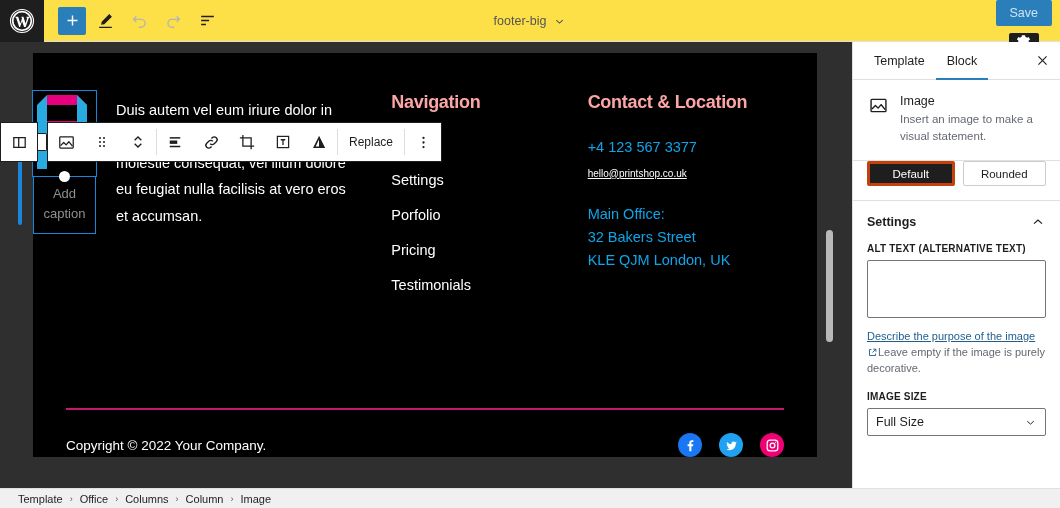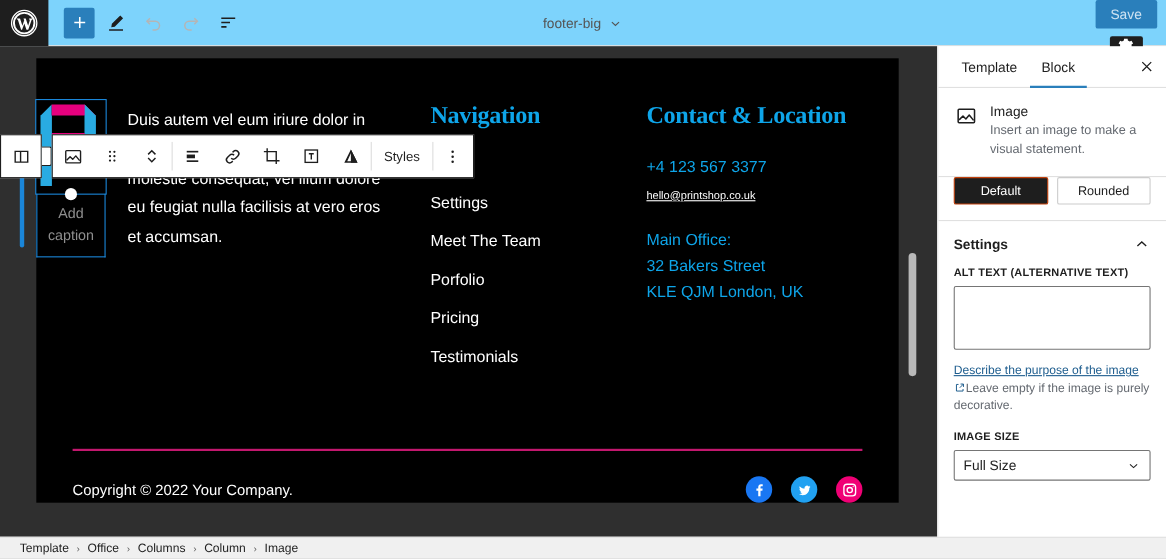--- a/index.html
+++ b/index.html
@@ -9,21 +9,21 @@
     background: #fff;
     -webkit-font-smoothing: antialiased;
   }
 
   
   .app { position: relative; width: 1060px; height: 508px; }
 
   
   .header {
     position: absolute; top: 0; left: 0; width: 1060px; height: 42px;
-    background: #7dd3fc; border-bottom: 1px solid #e0e0e0;
+    background: #fde047; border-bottom: 1px solid #e0e0e0;
     display: flex; align-items: center;
   }
   .wp-logo {
     width: 44px; height: 42px; background: #1e1e1e;
     display: flex; align-items: center; justify-content: center;
     flex: none;
   }
   .wp-logo svg { display: block; }
   .hdr-left { display: flex; align-items: center; gap: 4px; padding-left: 14px; }
   .tb-btn {
@@ -121,22 +121,22 @@
     background: #1a86d9; border-radius: 2px; z-index: 6;
   }
 
   .body-text {
     color: #fff; font-size: 14.5px; line-height: 1.82; max-width: 230px; padding-top: 6px;
   }
 
   .col-nav { width: 200px; }
   .col-contact { width: 200px; }
   .col-h {
-    color: #0ea5e9; font-size: 22px; font-weight: bold; line-height: 1.28;
-    letter-spacing: -0.3px; margin-bottom: 22px; font-family: Liberation Serif, serif;
+    color: #fca5a5; font-size: 18px; font-weight: bold; line-height: 1.28;
+    letter-spacing: -0.3px; margin-bottom: 22px;
   }
   .navlist { list-style: none; }
   .navlist li { margin-bottom: 17px; }
   .navlist a { color: #fff; font-size: 14.5px; text-decoration: none; }
   .ct-line { color: #0ea5e9; font-size: 14.5px; line-height: 1.62; }
   .ct-mail { color: #ffffff; font-size: 10px; text-decoration: underline; display: inline-block; margin-top: 8px; }
   .ct-block { margin-top: 22px; }
 
   .divider {
     position: absolute; left: 33px; right: 33px; top: 355px; height: 2px;
@@ -188,21 +188,21 @@
     padding: 13px 14px; cursor: pointer;
   }
   .panel-head h3 { font-size: 12.5px; font-weight: bold; color: #1e1e1e; }
   .panel-body { padding: 0 14px 14px 14px; }
   .styles-row { display: flex; gap: 8px; }
   .style-btn {
     flex: 1; height: 25px; font-size: 11.5px; font-family: inherit;
     border-radius: 2px; cursor: pointer; display: flex; align-items: center;
     justify-content: center;
   }
-  .style-btn.sel { background: #1e1e1e; color: #fff; border: 1px solid #c2410c; }
+  .style-btn.sel { background: #1e1e1e; color: #fff; border: 3px solid #c2410c; }
   .style-btn.unsel { background: #fff; color: #1e1e1e; border: 1px solid #ccc; }
   .sb-divider { height: 1px; background: #e0e0e0; margin: 0; }
 
   .field-label {
     font-size: 10px; font-weight: bold; color: #1e1e1e; letter-spacing: 0.2px;
     text-transform: uppercase; margin-bottom: 6px; display: block;
   }
   .alt-textarea {
     width: 100%; height: 58px; border: 1px solid #757575; border-radius: 2px;
     resize: none; font-family: inherit; font-size: 12px; padding: 6px;
@@ -336,21 +336,20 @@
               <div class="caption">Add caption</div>
             </div>
             <div class="body-text">Duis autem vel eum iriure dolor in hendrerit in vulputate velit esse molestie consequat, vel illum dolore eu feugiat nulla facilisis at vero eros et accumsan.</div>
           </div>
 
           <div class="col-nav">
             <div class="col-h">Navigation</div>
             <ul class="navlist">
               <li><a href="#">Blog</a></li>
               <li><a href="#">Settings</a></li>
-              <li><a href="#">Meet The Team</a></li>
               <li><a href="#">Porfolio</a></li>
               <li><a href="#">Pricing</a></li>
               <li><a href="#">Testimonials</a></li>
             </ul>
           </div>
 
           <div class="col-contact">
             <div class="col-h">Contact &amp; Location</div>
             <div class="ct-line">+4 123 567 3377</div>
             <a href="#" class="ct-mail">hello@printshop.co.uk</a>
@@ -450,21 +449,21 @@
               <path d="M9 9h6M12 9v7" stroke-width="1.7"></path>
             </svg>
         </button>
         <button class="tbi" title="Apply duotone filter">
           <svg width="18" height="18" viewBox="0 0 24 24" fill="currentColor">
               <path d="M12 4l8 16H4L12 4zm0 4.5L7.6 18h8.8L12 8.5z"></path>
               <path d="M12 4l8 16h-8V4z"></path>
             </svg>
         </button>
         <div class="tb-sep"></div>
-        <button class="replace-btn">Styles</button>
+        <button class="replace-btn">Replace</button>
         <div class="tb-sep"></div>
         <button class="tbi" title="Options">
           <svg width="17" height="17" viewBox="0 0 24 24" fill="currentColor">
               <circle cx="12" cy="5.5" r="1.6"></circle>
               <circle cx="12" cy="12" r="1.6"></circle>
               <circle cx="12" cy="18.5" r="1.6"></circle>
             </svg>
         </button>
       </div>
     </div>

